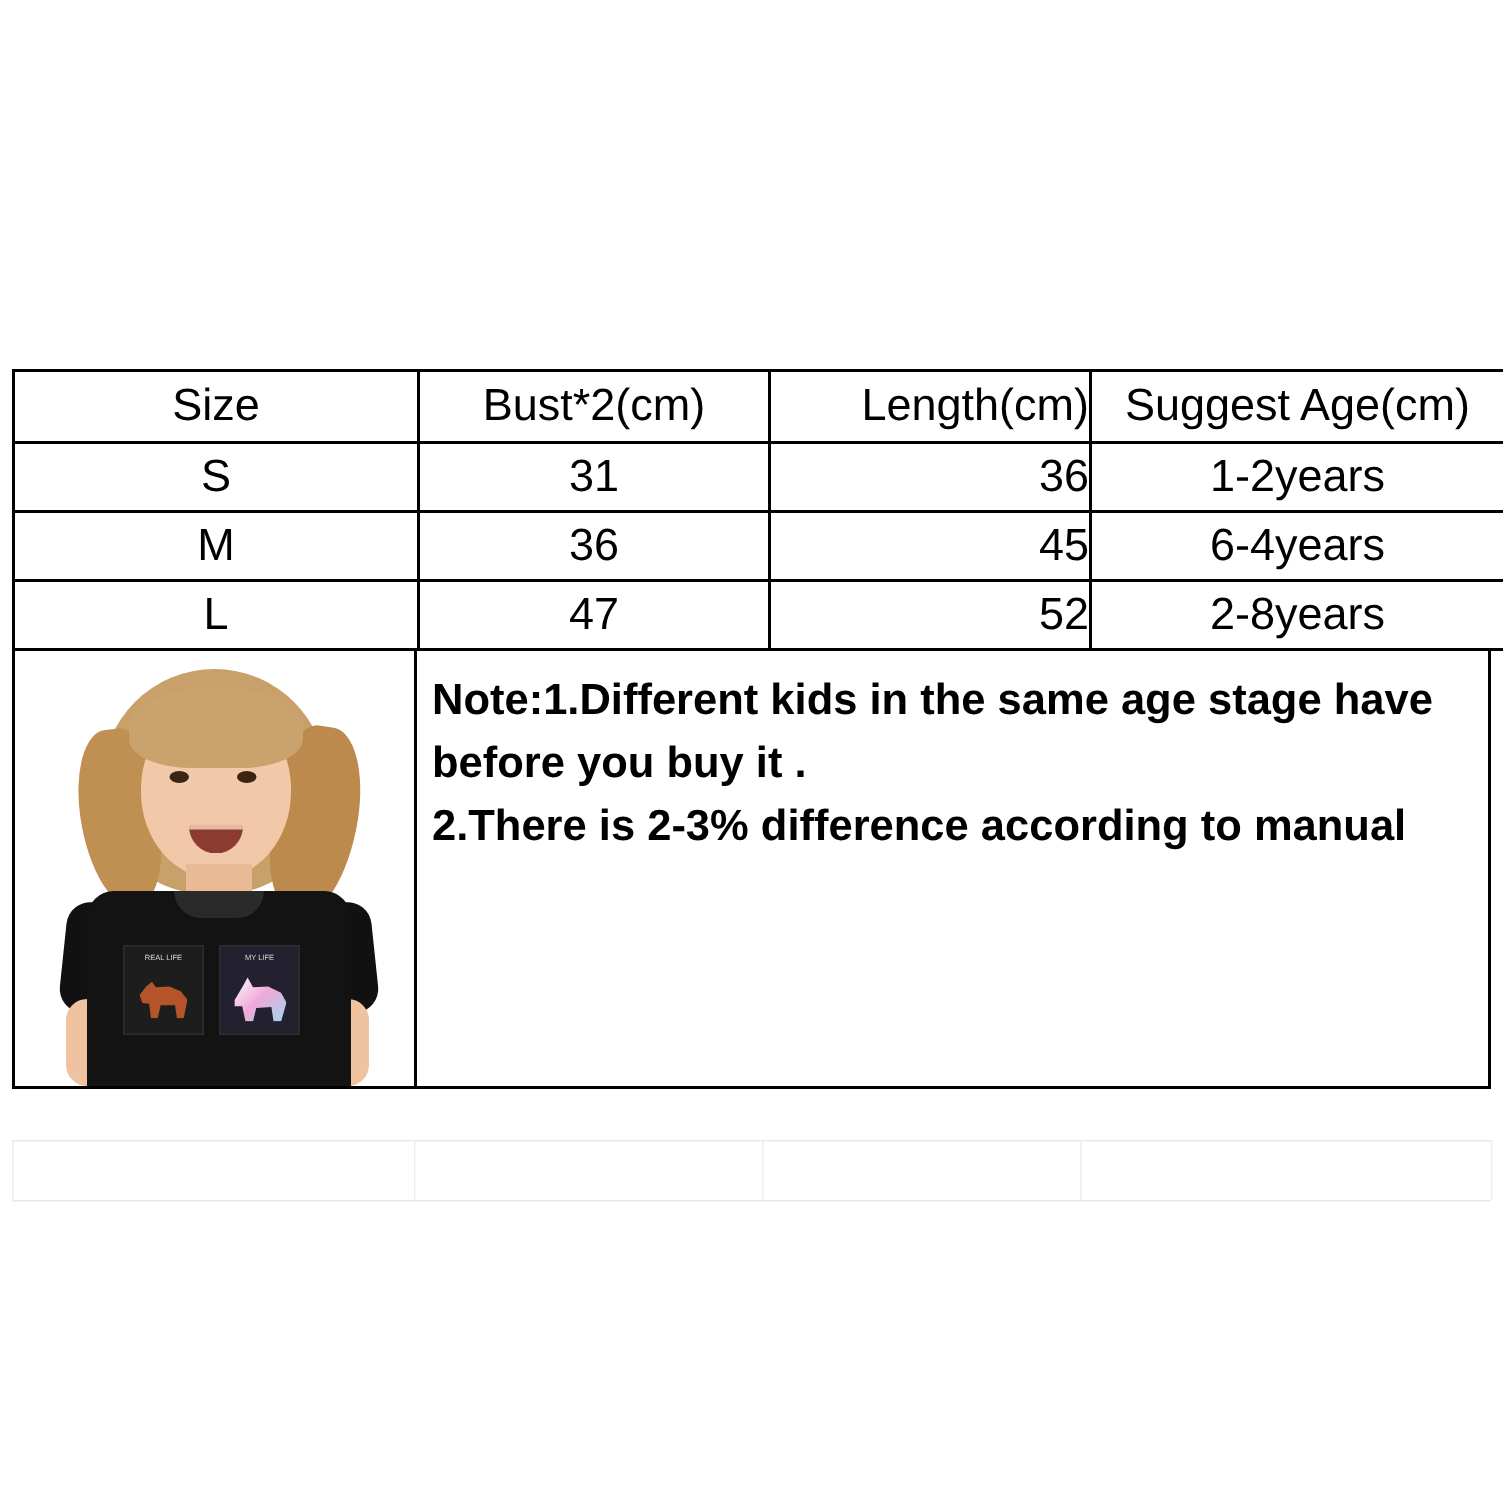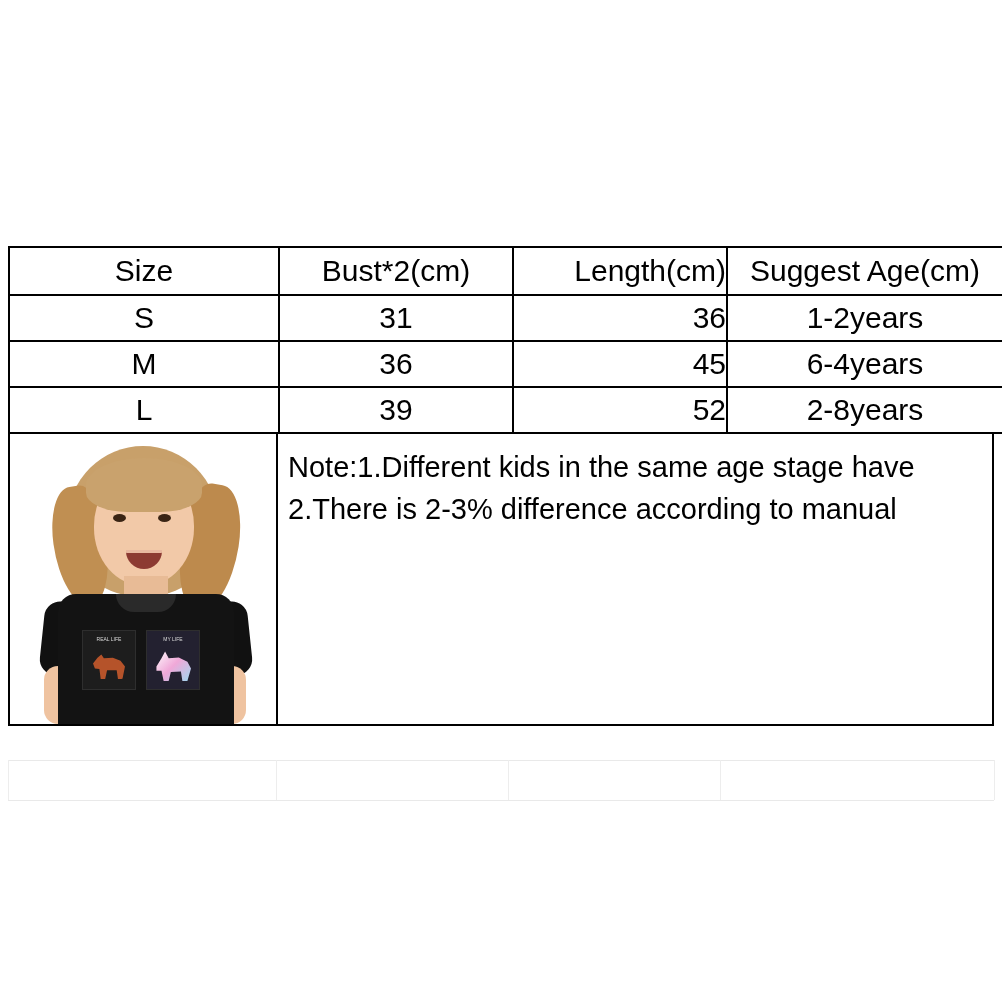--- a/index.html
+++ b/index.html
@@ -74,20 +74,21 @@
   }
   #note-cell {
     flex: 1;
     box-sizing: border-box;
     padding: 12px 14px 6px 10px;
   }
   .note-line {
     font-size: 29px;
     line-height: 42px;
     white-space: nowrap;
+    font-weight: bold;
   }
   
   .photo-stage {
     position: absolute;
     left: 0; top: 0;
     width: 268px; height: 290px;
   }
   .kid-hair-back {
     position: absolute;
     left: 58px; top: 12px;
@@ -274,21 +275,21 @@
           <td class="col-age">1-2years</td>
         </tr>
         <tr>
           <td class="col-size">M</td>
           <td class="col-bust">36</td>
           <td class="col-length">45</td>
           <td class="col-age">6-4years</td>
         </tr>
         <tr>
           <td class="col-size">L</td>
-          <td class="col-bust">39</td>
+          <td class="col-bust">47</td>
           <td class="col-length">52</td>
           <td class="col-age">2-8years</td>
         </tr>
       </tbody>
     </table>
 
     <div id="note-row">
 
       <div id="photo-cell">
         <div class="photo-stage">
@@ -313,18 +314,19 @@
           </div>
           <div class="print-box right">
             <div class="print-cap">MY LIFE</div>
             <div class="unicorn-silhouette"></div>
           </div>
         </div>
       </div>
 
       <div id="note-cell">
         <div class="note-line">Note:1.Different kids in the same age stage have</div>
+        <div class="note-line">before you buy it .</div>
         <div class="note-line">2.There is 2-3% difference according to manual</div>
       </div>
 
     </div>
   </div>
 </div>
 
 </body></html>

